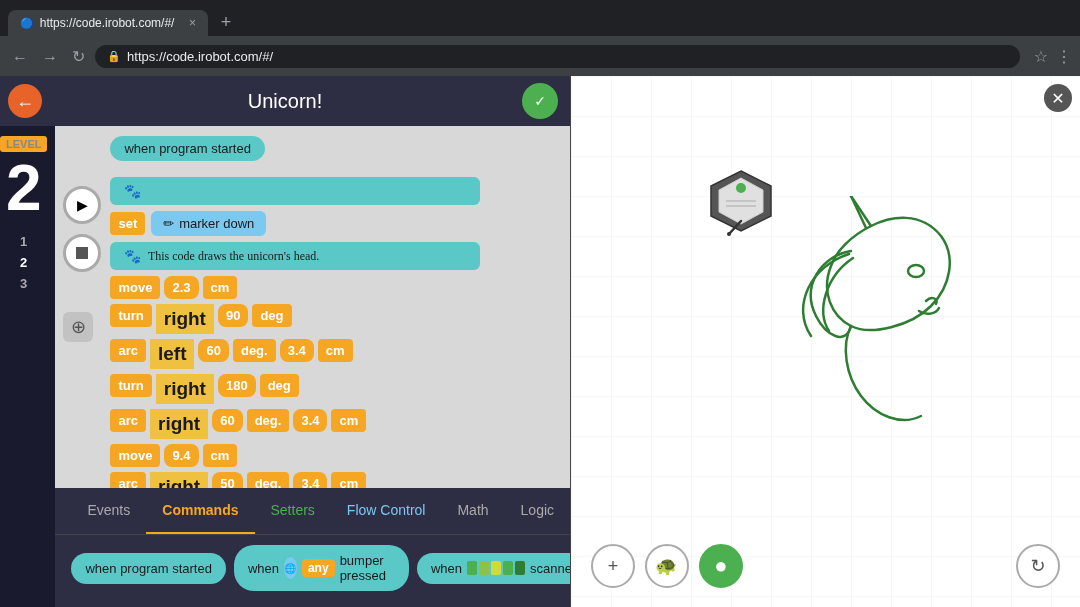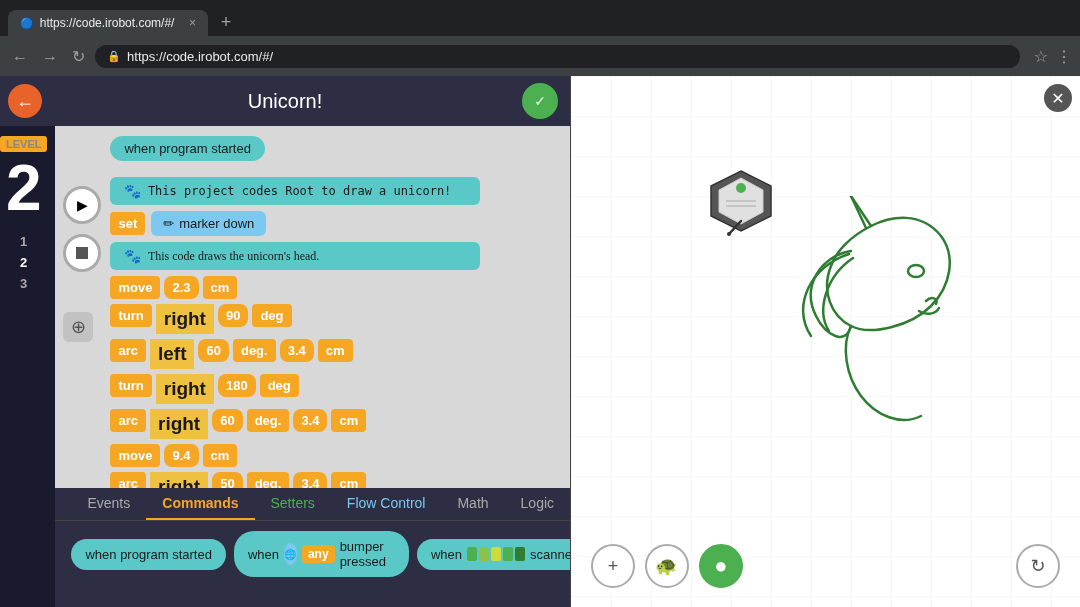--- a/index.html
+++ b/index.html
@@ -46,21 +46,21 @@
 
     .move-block { display: flex; align-items: flex-start; gap: 4px; margin-bottom: 5px; }
     .block-label { background: #f5a623; border-radius: 4px; padding: 4px 8px; font-size: 13px; color: white; font-weight: bold; }
     .block-value { background: #f5a623; border-radius: 8px; padding: 4px 8px; font-size: 13px; color: white; font-weight: bold; }
     .block-unit { background: #f5a623; border-radius: 4px; padding: 4px 8px; font-size: 13px; color: white; font-weight: bold; }
     .block-dir { background: #f0c040; border-radius: 0; padding: 4px 8px; font-size: 19px; color: #1a1a1a; font-weight: bold; }
 
     
     .bottom-palette { background: #2d2d44; height: 120px; }
     .palette-tabs { display: flex; border-bottom: 1px solid #444; padding: 0 16px; }
-    .palette-tab { padding: 7px 16px; color: #aaa; font-size: 14px; cursor: pointer; border-bottom: 2px solid transparent; }
+    .palette-tab { padding: 14px 16px; color: #aaa; font-size: 14px; cursor: pointer; border-bottom: 2px solid transparent; }
     .palette-tab.active { color: #f5a623; border-bottom-color: #f5a623; font-weight: bold; }
     .palette-tab.alt { color: #4caf50; }
     .palette-tab.blue { color: #7bc8f0; }
 
     .palette-blocks { display: flex; align-items: center; gap: 8px; padding: 10px 16px; overflow-x: auto; }
     .pal-block { border-radius: 20px; padding: 8px 14px; font-size: 13px; cursor: pointer; white-space: nowrap; display: flex; align-items: center; gap: 5px; }
     .pal-block.teal { background: #5bc8c8; color: #1a1a1a; }
 
     
     .level-sidebar { width: 60px; background: #1a1a2e; display: flex; flex-direction: column; align-items: center; padding-top: 10px; gap: 4px; }
@@ -157,21 +157,20 @@
           </div>
 
           <div style="margin-bottom:8px;">
             <div class="event-block">
               <span>when program started</span>
             </div>
           </div>
 
           <div class="comment-block">
             <span class="icon">🐾</span>
-            <span style="font-family:monospace; font-size:12px;">This project codes Root to draw a unicorn!</span>
           </div>
 
           <div class="set-block">
             <span class="set-label">set</span>
             <div class="marker-block">
               <span>✏</span>
               <span>marker down</span>
             </div>
           </div>
 

